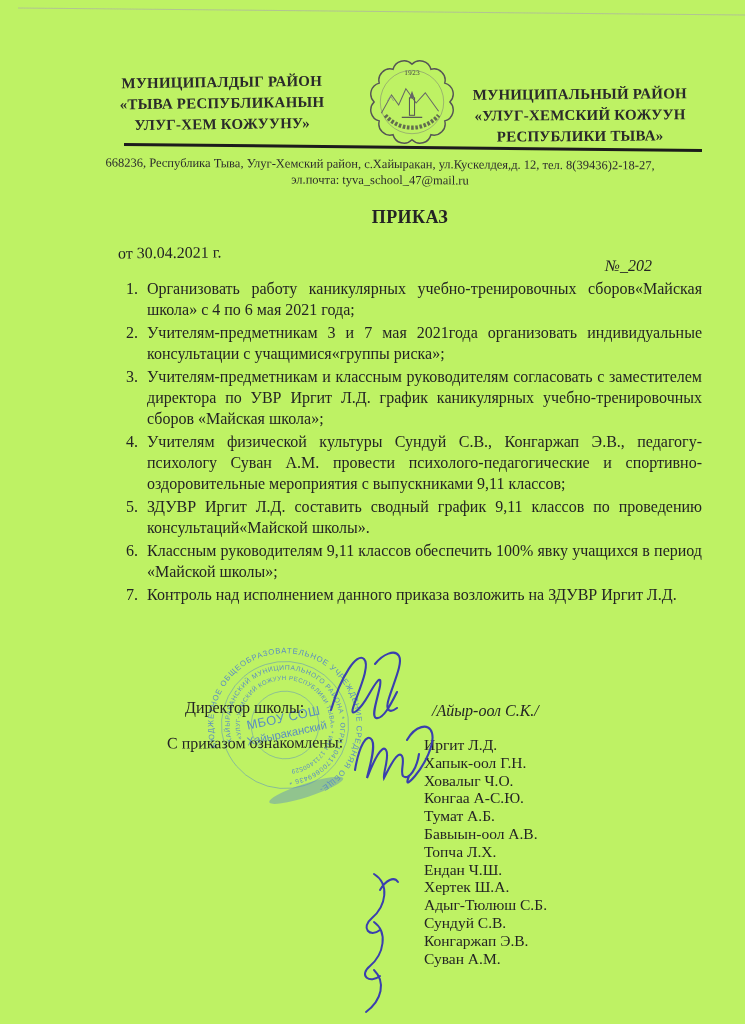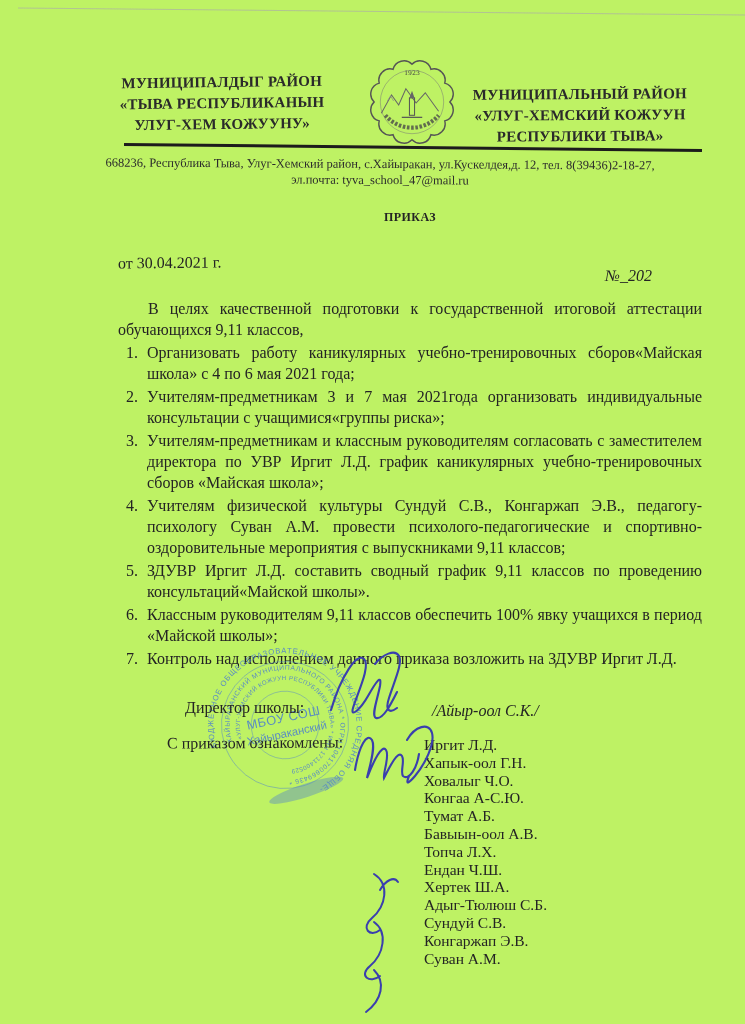--- a/index.html
+++ b/index.html
@@ -23,22 +23,22 @@
   .org-left{left:103px;top:72px;width:238px;transform:rotate(-.7deg);}
   .org-right{left:466px;top:84px;width:228px;transform:rotate(-.4deg);}
   .emblem{position:absolute;left:367px;top:59px;width:90px;height:86px;}
   .head-rule{position:absolute;left:124px;top:146px;width:578px;height:3px;
              background:#1c1c1c;transform:rotate(0.6deg);}
   .address{position:absolute;left:52px;top:156px;width:656px;text-align:center;
            font-size:12.5px;line-height:16px;color:#2c2c2c;transform:rotate(0.3deg);}
   
   .main{position:absolute;left:118px;top:207px;width:584px;
         font-size:16px;line-height:21px;}
-  .doc-type{text-align:center;font-weight:bold;font-size:12px;letter-spacing:.4px;}
-  .num-row{display:flex;justify-content:space-between;margin-top:24px;}
+  .doc-type{text-align:center;font-weight:bold;font-size:18px;letter-spacing:.4px;}
+  .num-row{display:flex;justify-content:space-between;margin-top:14px;}
   .order-date{transform:rotate(-.5deg);}
   .order-number{margin-top:13px;padding-right:50px;font-style:italic;}
   .subject{text-align:center;font-weight:bold;margin-top:10px;}
   .preamble{margin-top:12px;text-align:justify;text-indent:30px;}
   .command{font-weight:bold;margin-left:30px;}
   .olist{margin-top:1px;}
   .oli{display:flex;margin-left:8px;margin-top:2px;}
   .oli .num{flex:none;width:21px;}
   .oli .itxt{flex:1;text-align:justify;}
   
@@ -95,21 +95,20 @@
 
   <div class="main">
     <div class="doc-type">ПРИКАЗ</div>
 
     <div class="num-row">
       <span class="order-date">от 30.04.2021 г.</span>
       <span class="order-number">№_202</span>
     </div>
 
 
-    <div class="preamble">В целях качественной подготовки к государственной итоговой аттестации обучающихся 9,11 классов,</div>
 
     <div class="olist">
       <div class="oli">
         <span class="num">1.</span>
         <div class="itxt">Организовать работу каникулярных учебно-тренировочных сборов«Майская школа» с 4 по 6 мая 2021 года;</div>
       </div>
       <div class="oli">
         <span class="num">2.</span>
         <div class="itxt">Учителям-предметникам 3 и 7 мая 2021года организовать индивидуальные консультации с учащимися«группы риска»;</div>
       </div>

